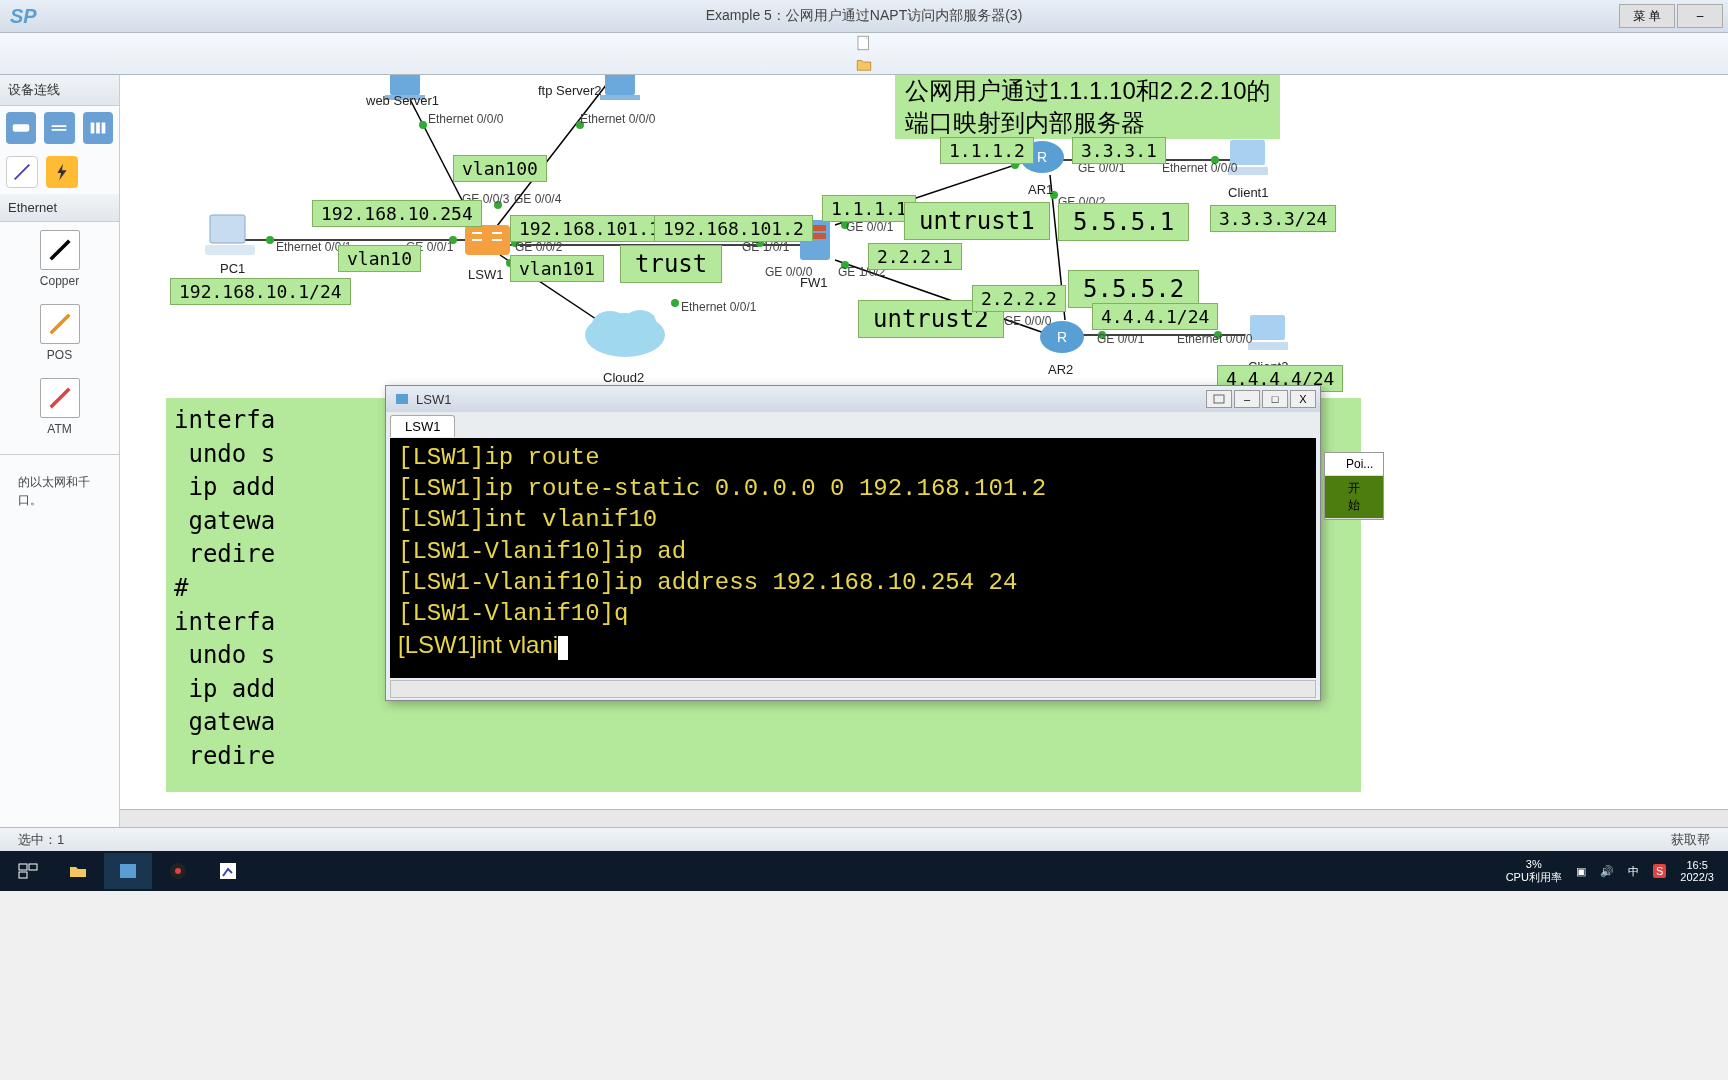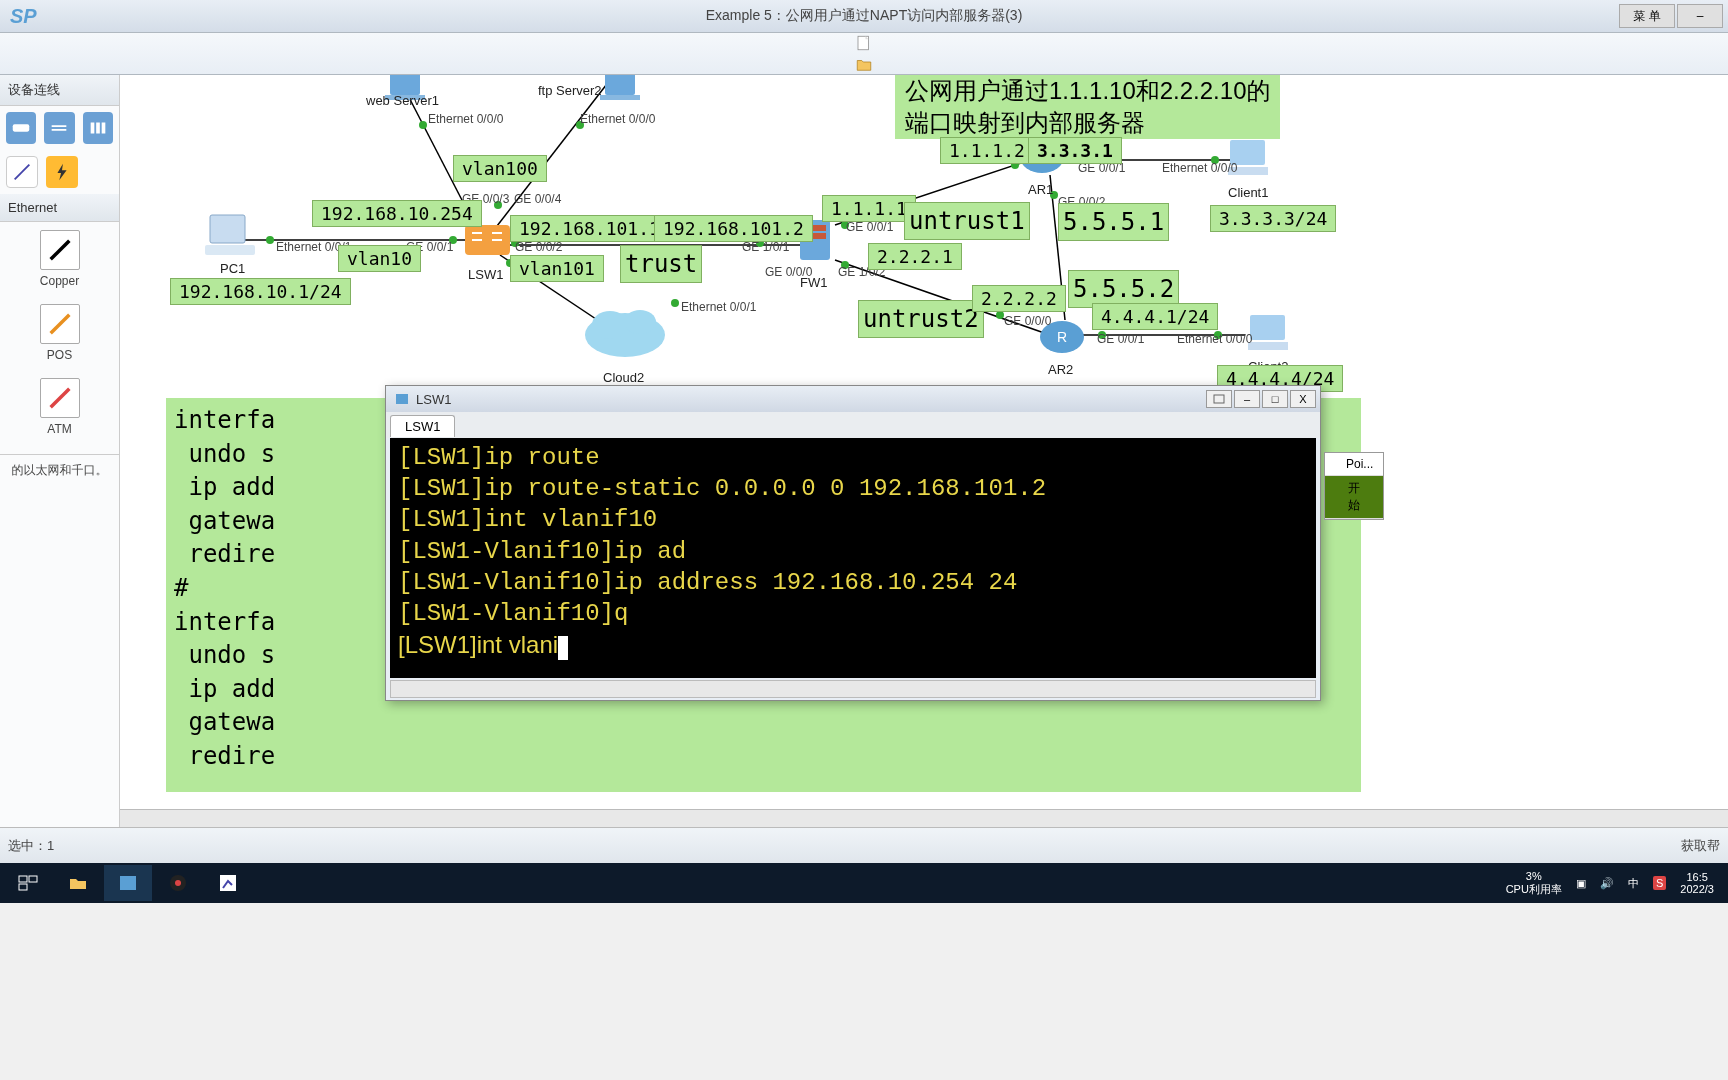--- a/index.html
+++ b/index.html
@@ -23,25 +23,25 @@
     .panel-header { background: linear-gradient(#f0f4f8, #e0e6ec); padding: 6px 8px; font-size: 13px; color: #333; border-bottom: 1px solid #ccc; }
     .device-row { display: flex; padding: 6px; gap: 8px; }
     .device-icon { width: 32px; height: 32px; background: #6ba0d4; border-radius: 4px; display: flex; align-items: center; justify-content: center; }
     .device-icon.yellow { background: #fff; border: 1px solid #ccc; }
     .device-icon.yellow-fill { background: #ffbb33; }
     .device-icon svg { width: 22px; height: 22px; }
     .tool-item { text-align: center; padding: 8px; }
     .tool-box { width: 40px; height: 40px; background: #fff; border: 1px solid #aaa; margin: 0 auto 4px; display: flex; align-items: center; justify-content: center; border-radius: 2px; }
     .tool-box svg { width: 28px; height: 28px; }
     .tool-label { font-size: 12px; color: #444; }
-    .panel-desc { padding: 6px; font-size: 12px; color: #444; border-top: 1px solid #ccc; margin-top: 10px; line-height: 1.5; text-align: center; }
+    .panel-desc { padding: 18px; font-size: 12px; color: #444; border-top: 1px solid #ccc; margin-top: 10px; line-height: 1.5; }
     
     .canvas { flex: 1; background: #fff; position: relative; overflow: hidden; }
     .topology-label { position: absolute; background: #b4e89a; color: #000; padding: 2px 8px; font-size: 18px; font-family: monospace; border: 1px solid #80b060; }
-    .topology-label.big { font-size: 24px; padding: 4px 4px; }
+    .topology-label.big { font-size: 24px; padding: 4px 14px; }
     .description-box { position: absolute; background: #b4e89a; padding: 0 10px; font-size: 24px; font-family: "Microsoft YaHei"; line-height: 1.3; }
     .port-label { position: absolute; font-size: 12px; color: #444; }
     .node-label { position: absolute; font-size: 13px; color: #222; text-align: center; }
     svg.topo-lines { position: absolute; top: 0; left: 0; pointer-events: none; }
     .node-icon { position: absolute; }
     
     .config-text { position: absolute; font-family: monospace; font-size: 24px; line-height: 1.4; white-space: pre; color: #000; }
     .config-bg { position: absolute; background: #b4e89a; }
     
     .terminal-window { position: absolute; left: 265px; top: 310px; width: 936px; height: 316px; background: #e8eef5; border: 1px solid #888; box-shadow: 3px 3px 10px rgba(0,0,0,0.3); }
@@ -54,21 +54,21 @@
     .term-body { background: #000; height: 240px; margin: 0 4px; overflow: auto; padding: 4px 8px; position: relative; }
     .term-line { color: #e8d64a; font-family: "Courier New", monospace; font-size: 24px; white-space: pre; line-height: 1.3; }
     .term-cursor { display: inline-block; width: 10px; height: 24px; background: #fff; vertical-align: text-bottom; }
     .term-scroll-h { height: 18px; background: #e8e8e8; margin: 2px 4px; border: 1px solid #bbb; }
     .term-popup { position: absolute; right: -64px; top: 66px; background: #fff; border: 1px solid #999; width: 60px; font-size: 12px; }
     .term-popup div { padding: 4px 21px; border-bottom: 1px solid #ddd; }
     .term-popup .btn { background: #4d7c0f; text-align: center; }
     
     .hscroll-main { height: 18px; background: #e8e8e8; border-top: 1px solid #bbb; margin: 0; }
     
-    .status-bar { height: 36px; background: linear-gradient(#f0f4f8, #e0e6ec); border-top: 1px solid #bbb; display: flex; align-items: center; padding: 0 8px; font-size: 13px; color: #444; }
+    .status-bar { height: 24px; background: linear-gradient(#f0f4f8, #e0e6ec); border-top: 1px solid #bbb; display: flex; align-items: center; padding: 0 18px; font-size: 13px; color: #444; }
     .status-right { margin-left: auto; }
     
     .taskbar { height: 40px; background: #0d1a2a; display: flex; align-items: center; padding: 0 4px; gap: 2px; }
     .task-btn { width: 48px; height: 36px; display: flex; align-items: center; justify-content: center; color: #fff; font-size: 18px; cursor: pointer; }
     .task-btn.active { background: #1a3550; }
     .task-right { margin-left: auto; display: flex; align-items: center; gap: 14px; color: #fff; font-size: 11px; text-align: center; padding-right: 10px; }
   </style>
 </head>
 <body>
 
@@ -413,21 +413,21 @@
     <div class="topology-label" style="left:50px; top:203px;">192.168.10.1/24</div>
     <div class="topology-label" style="left:390px; top:140px;">192.168.101.1</div>
     <div class="topology-label" style="left:390px; top:180px;">vlan101</div>
     <div class="topology-label big" style="left:500px; top:170px;">trust</div>
     <div class="topology-label" style="left:534px; top:140px;">192.168.101.2</div>
     <div class="topology-label" style="left:702px; top:120px;">1.1.1.1</div>
     <div class="topology-label big" style="left:784px; top:127px;">untrust1</div>
     <div class="topology-label" style="left:748px; top:168px;">2.2.2.1</div>
     <div class="topology-label big" style="left:738px; top:225px;">untrust2</div>
     <div class="topology-label" style="left:820px; top:62px;">1.1.1.2</div>
-    <div class="topology-label" style="left:908px; top:62px;font-weight:bold;">3.3.3.1</div>
+    <div class="topology-label" style="left:952px; top:62px;">3.3.3.1</div>
     <div class="topology-label big" style="left:938px; top:128px;">5.5.5.1</div>
     <div class="topology-label big" style="left:948px; top:195px;">5.5.5.2</div>
     <div class="topology-label" style="left:852px; top:210px;">2.2.2.2</div>
     <div class="topology-label" style="left:972px; top:228px;">4.4.4.1/24</div>
     <div class="topology-label" style="left:1090px; top:130px;">3.3.3.3/24</div>
     <div class="topology-label" style="left:1097px; top:290px;">4.4.4.4/24</div>
 
     <div class="config-bg" style="left:46px; top:323px; width:1195px; height:394px;"></div>
     <div class="config-text" style="left:54px; top:329px;">interfa
  undo s

